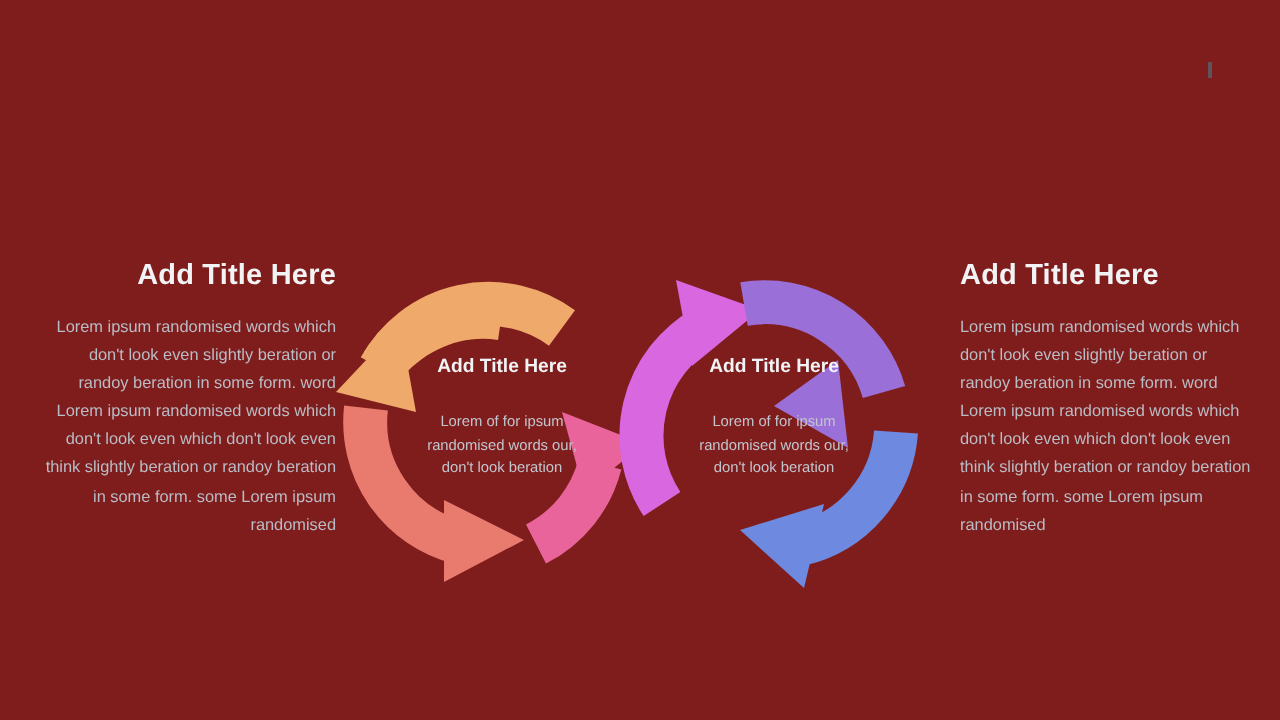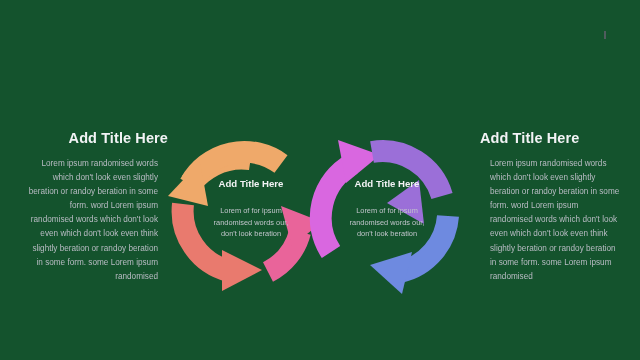--- a/index.html
+++ b/index.html
@@ -10,21 +10,21 @@
   body {
     width: 640px;
     height: 360px;
     overflow: hidden;
     font-family: "Liberation Sans", sans-serif;
     position: relative;
   }
   .slide {
     position: absolute;
     inset: 0;
-    background: #14532d;
+    background: #7f1d1d;
   }
 
   
   .side-block {
     position: absolute;
     top: 130px;
     width: 150px;
   }
   .side-block.left  { left: 18px;  text-align: right; }
   .side-block.right { left: 480px; text-align: left;  }
@@ -34,21 +34,21 @@
     font-weight: bold;
     color: #f2f3f5;
     letter-spacing: 0.1px;
     margin: 0 0 11px 0;
     white-space: nowrap;
   }
   .side-body {
     font-size: 8.2px;
     line-height: 14.1px;
     color: #b9bcc4;
-    margin: 10px;
+    margin: 0;
   }
 
   
   .center-block {
     position: absolute;
     top: 178px;
     width: 120px;
     text-align: center;
   }
   .center-block.one { left: 191px; }

